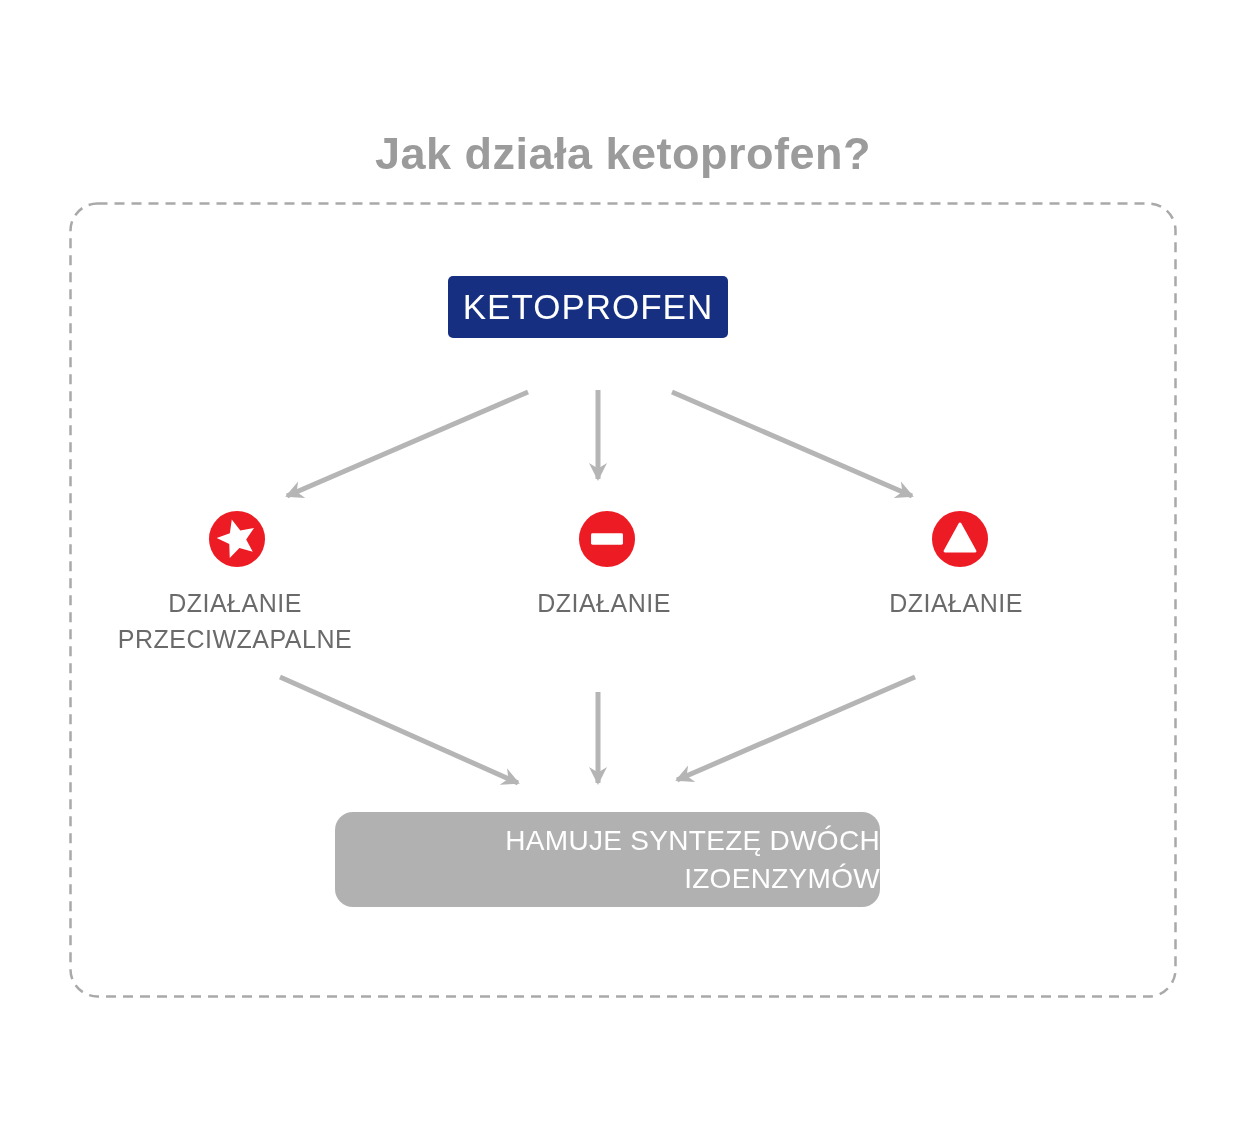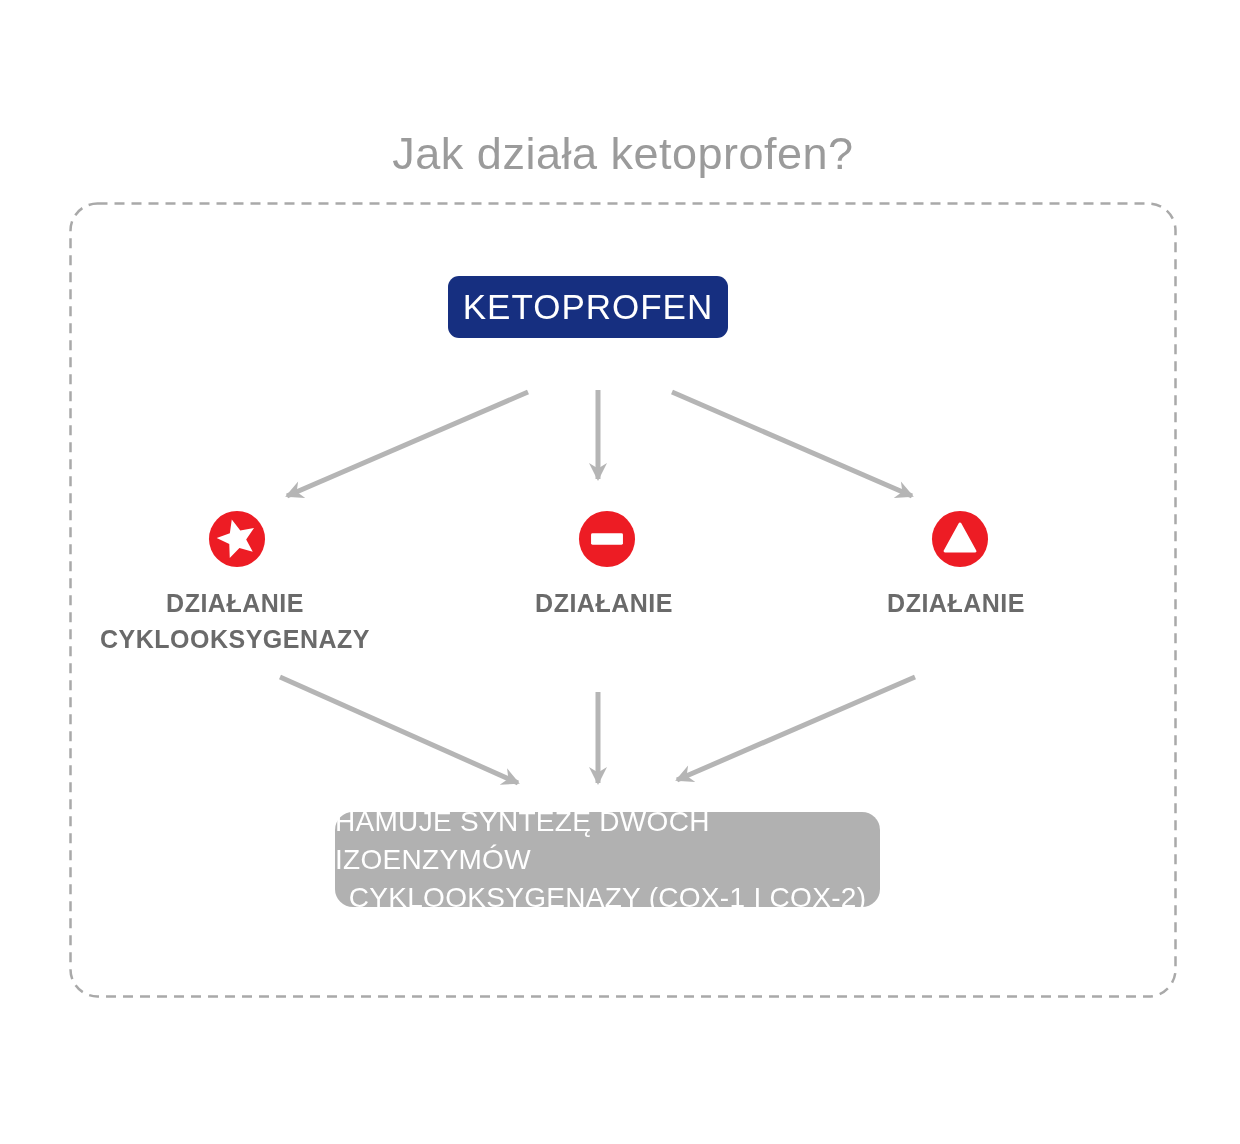--- a/index.html
+++ b/index.html
@@ -8,71 +8,71 @@
     background:#ffffff;
     font-family:"Liberation Sans", sans-serif;
     position:relative;
     overflow:hidden;
   }
   .page-title{
     position:absolute;
     left:69px;top:128px;width:1108px;
     text-align:center;
     font-size:45px;
-    font-weight:400;
+    font-weight:700;
     color:var(--title-gray,#9b9b9b);
     letter-spacing:0.5px;
   }
   .diagram-frame{
     position:absolute;
     left:69px;top:202px;width:1108px;height:796px;
   }
   .frame-border,.arrow-layer{
     position:absolute;left:0;top:0;width:1108px;height:796px;
   }
   .root-node{
     position:absolute;
     left:379px;top:74px;width:280px;height:62px;
     background:var(--accent-blue,#162f80);
-    border-radius:11px;
+    border-radius:5px;
     display:flex;align-items:center;justify-content:center;
     color:#ffffff;
     font-size:35px;
     letter-spacing:1px;
     font-weight:400;
   }
   .effect-icon{
     position:absolute;top:308px;width:58px;height:58px;
   }
   .effect-icon svg{display:block;width:58px;height:58px;}
   .icon-star{left:139px;}
   .icon-noentry{left:509px;}
   .icon-triangle{left:862px;}
   .effect-label{
     position:absolute;top:383px;
     text-align:center;
     color:var(--label-gray,#6a6a6a);
     font-size:25px;
     line-height:36px;
-    font-weight:700;
+    font-weight:400;
     letter-spacing:0.5px;
   }
   .label-1{left:-14px;width:360px;}
   .label-2{left:355px;width:360px;}
   .label-3{left:737px;width:300px;}
   .result-node{
     position:absolute;
     left:266px;top:610px;width:545px;height:95px;
     background:var(--result-gray,#b1b1b1);
     border-radius:18px;
     display:flex;flex-direction:column;align-items:center;justify-content:center;
     color:#ffffff;
     font-size:28px;
     line-height:38px;
-    text-align:left;
+    text-align:right;
     letter-spacing:0.3px;
   }
 </style>
 </head>
 <body>
 
 <div class="page-title">Jak działa ketoprofen?</div>
 
 <div class="diagram-frame">
 
@@ -114,27 +114,26 @@
   </div>
   <div class="effect-icon icon-triangle">
     <svg viewBox="0 0 60 60">
       <circle cx="30" cy="30" r="29" fill="#ed1c24"></circle>
       <polygon fill="#ffffff" stroke="#ffffff" stroke-width="3" stroke-linejoin="round" points="30,14.5 45.5,42.5 14.5,42.5"></polygon>
     </svg>
   </div>
 
   <div class="effect-label label-1">
     <div>DZIAŁANIE</div>
-    <div>CYKLOOKSYGENAZY</div>
+    <div>PRZECIWZAPALNE</div>
   </div>
   <div class="effect-label label-2">
     <div>DZIAŁANIE</div>
   </div>
   <div class="effect-label label-3">
     <div>DZIAŁANIE</div>
   </div>
 
   <div class="result-node">
     <div>HAMUJE SYNTEZĘ DWÓCH IZOENZYMÓW</div>
-    <div>CYKLOOKSYGENAZY (COX-1 I COX-2)</div>
   </div>
 
 </div>
 
 </body></html>

